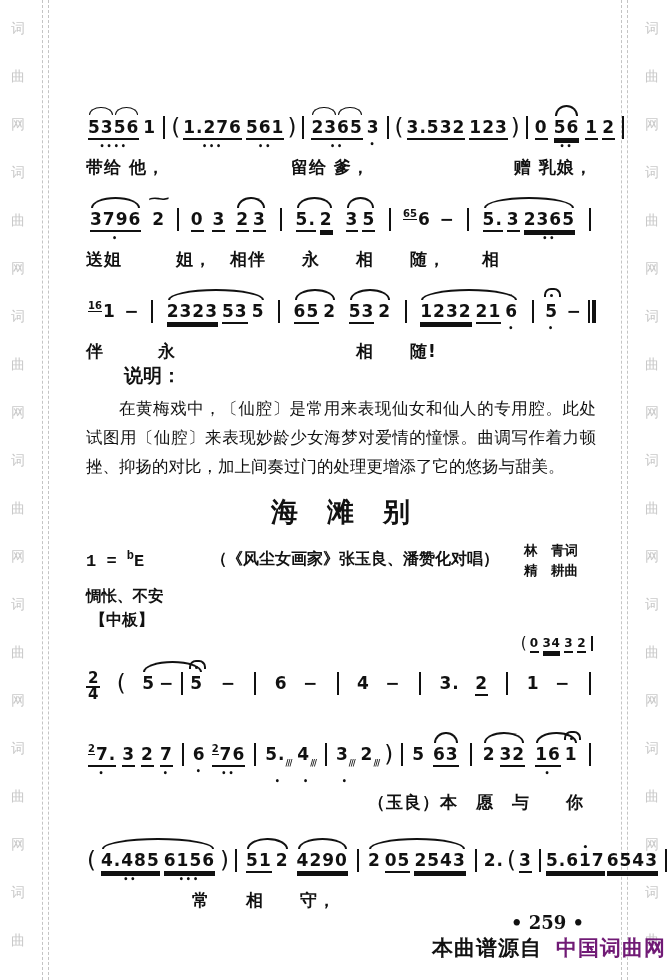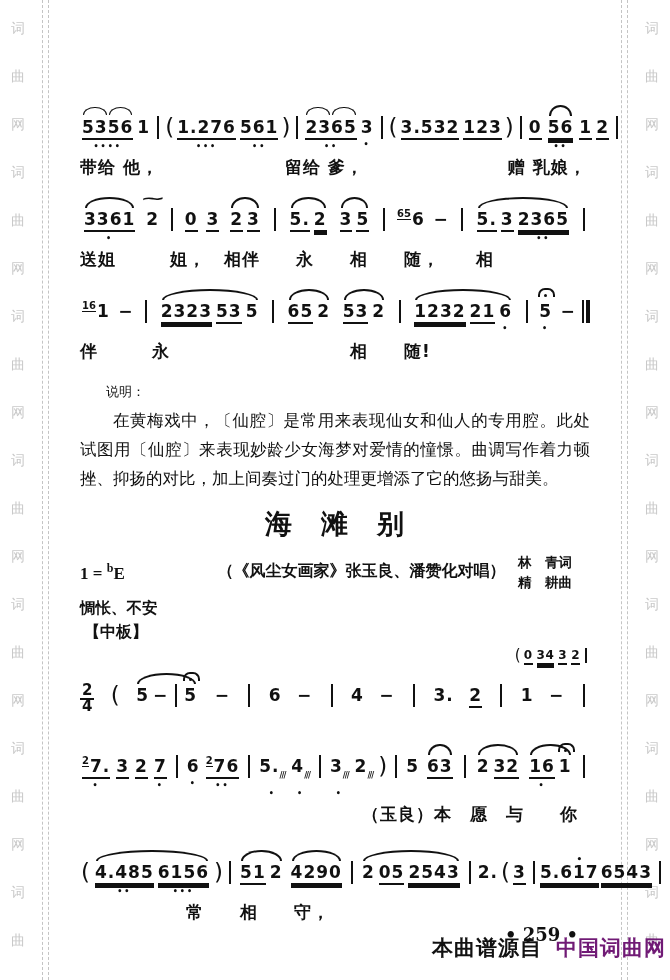--- a/index.html
+++ b/index.html
@@ -10,21 +10,21 @@
   }
   
   .wmcol{position:absolute;top:4px;width:20px;display:flex;flex-direction:column;
          align-items:center;font-size:14px;line-height:48px;color:#c9c9c9;}
   .wmcol.left{left:8px;}  .wmcol.right{right:8px;}
   .cut{position:absolute;top:0;bottom:0;width:5px;
        border-left:1px dashed #c4c4c4;border-right:1px dashed #c4c4c4;}
   .cut.left{left:42px;} .cut.right{right:42px;}
 
   
-  .sheet{position:absolute;left:80px;top:100px;width:510px;}
+  .sheet{position:absolute;left:86px;top:100px;width:510px;}
 
   
   .mline{display:flex;justify-content:space-between;align-items:flex-start;
          width:100%;padding-top:15px;position:relative;}
   .note{display:inline-flex;flex-direction:column;align-items:center;
         margin:0 2px;position:relative;flex:none;}
   .note .txt{font-weight:700;font-size:17px;line-height:22px;letter-spacing:1px;white-space:pre;}
   .txt.u1{border-bottom:2px solid #111;}
   .txt.u2{border-bottom:2px solid #111;box-shadow:0 3px 0 0 #111;}
   .note .dots{height:8px;font-size:8px;line-height:6px;font-weight:700;
@@ -64,28 +64,28 @@
   .overlay .bar{height:15px;margin:0 3px;}
   .overlay .par{font-size:15px;line-height:15px;}
   .overlay .note{margin:0 2px;}
 
   
   .lyr{font-size:17px;font-weight:700;white-space:pre;letter-spacing:1px;
        margin-top:3px;line-height:24px;}
   .lyr.ind282{padding-left:282px;} .lyr.ind106{padding-left:106px;}
 
   
-  .notelabel{margin-top:20px;font-size:13px;font-weight:400;text-indent:2em;}
+  .notelabel{font-size:19px;font-weight:700;text-indent:2em;}
   .notebody{margin-top:6px;font-size:16.5px;line-height:1.75;text-indent:2em;
             text-align:justify;font-weight:500;}
   .title{margin-top:12px;text-align:center;font-size:27px;font-weight:700;letter-spacing:1px;}
   .keyrow{display:flex;align-items:center;margin-top:10px;}
-  .key{width:125px;font-size:17px;font-weight:700;font-family:Liberation Serif, serif;}
+  .key{width:125px;font-size:17px;font-weight:700;font-family:Liberation Mono, monospace;}
   .key sup{font-size:12px;font-weight:700;}
-  .subtitle{flex:1;text-align:center;font-size:16px;font-weight:700;font-family:Liberation Mono, monospace;}
+  .subtitle{flex:1;font-size:16px;font-weight:700;font-family:Liberation Mono, monospace;}
   .credits{width:72px;font-size:13.5px;font-weight:700;line-height:1.5;white-space:pre;}
   .mood{margin-top:6px;font-size:15.5px;font-weight:700;}
   .tempo{margin-top:3px;font-size:16px;font-weight:700;margin-left:4px;}
   .s1l1{padding-top:16px;} .mt16{margin-top:14px;} .mt22{margin-top:20px;}
   .s2l1{margin-top:26px;} 
   .pagenum{margin-top:0;text-align:right;padding-right:12px;
            font-family:"DejaVu Serif","Liberation Serif",serif;
            font-size:18px;font-weight:600;}
   
   .footer{position:absolute;bottom:18px;right:4px;display:flex;gap:14px;
@@ -204,21 +204,21 @@
         <span class="txt u1">2</span>
         <span class="dots"></span>
       </span>
       <i class="bar"></i>
     </div>
   <div class="lyr">带给 他，　　　　　　　留给 爹，　　　　　　　　赠 乳娘，</div>
 
   <div class="mline mt16">
       <span class="grp arc">
         <span class="note">
-          <span class="txt u1">3361</span>
+          <span class="txt u1">3796</span>
           <span class="dots">•</span>
         </span>
       </span>
       <span class="note">
         <span class="above"><span class="trl">~</span></span>
         <span class="txt">2</span>
         <span class="dots"></span>
       </span>
       <i class="bar"></i>
       <span class="note">

